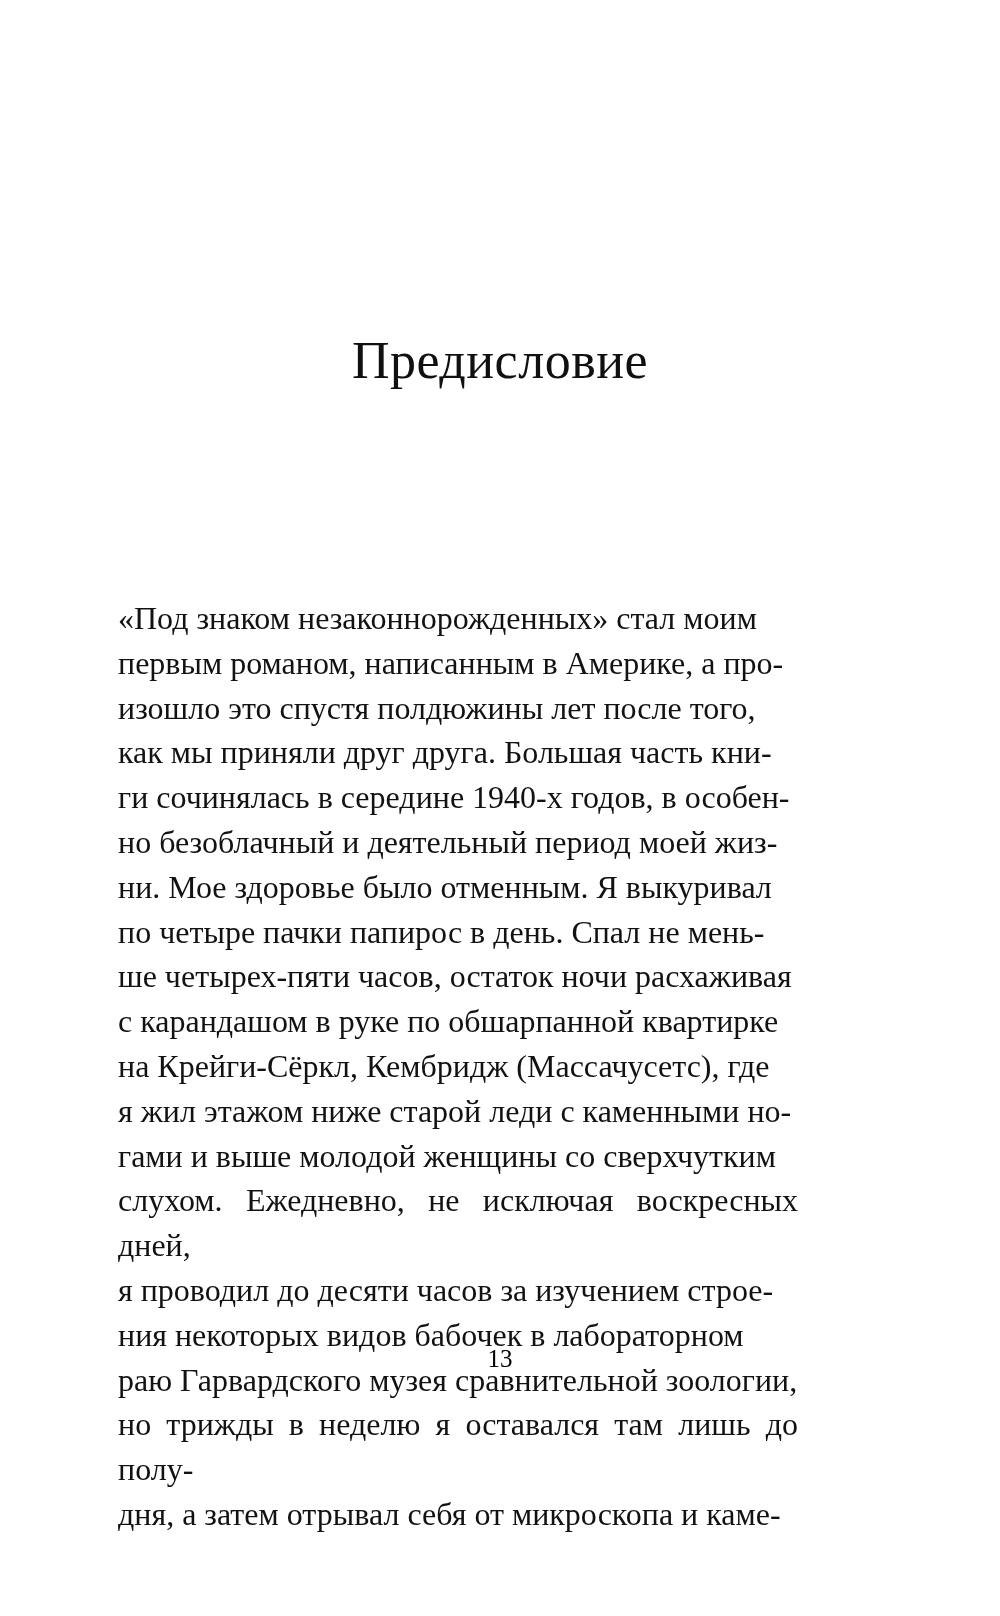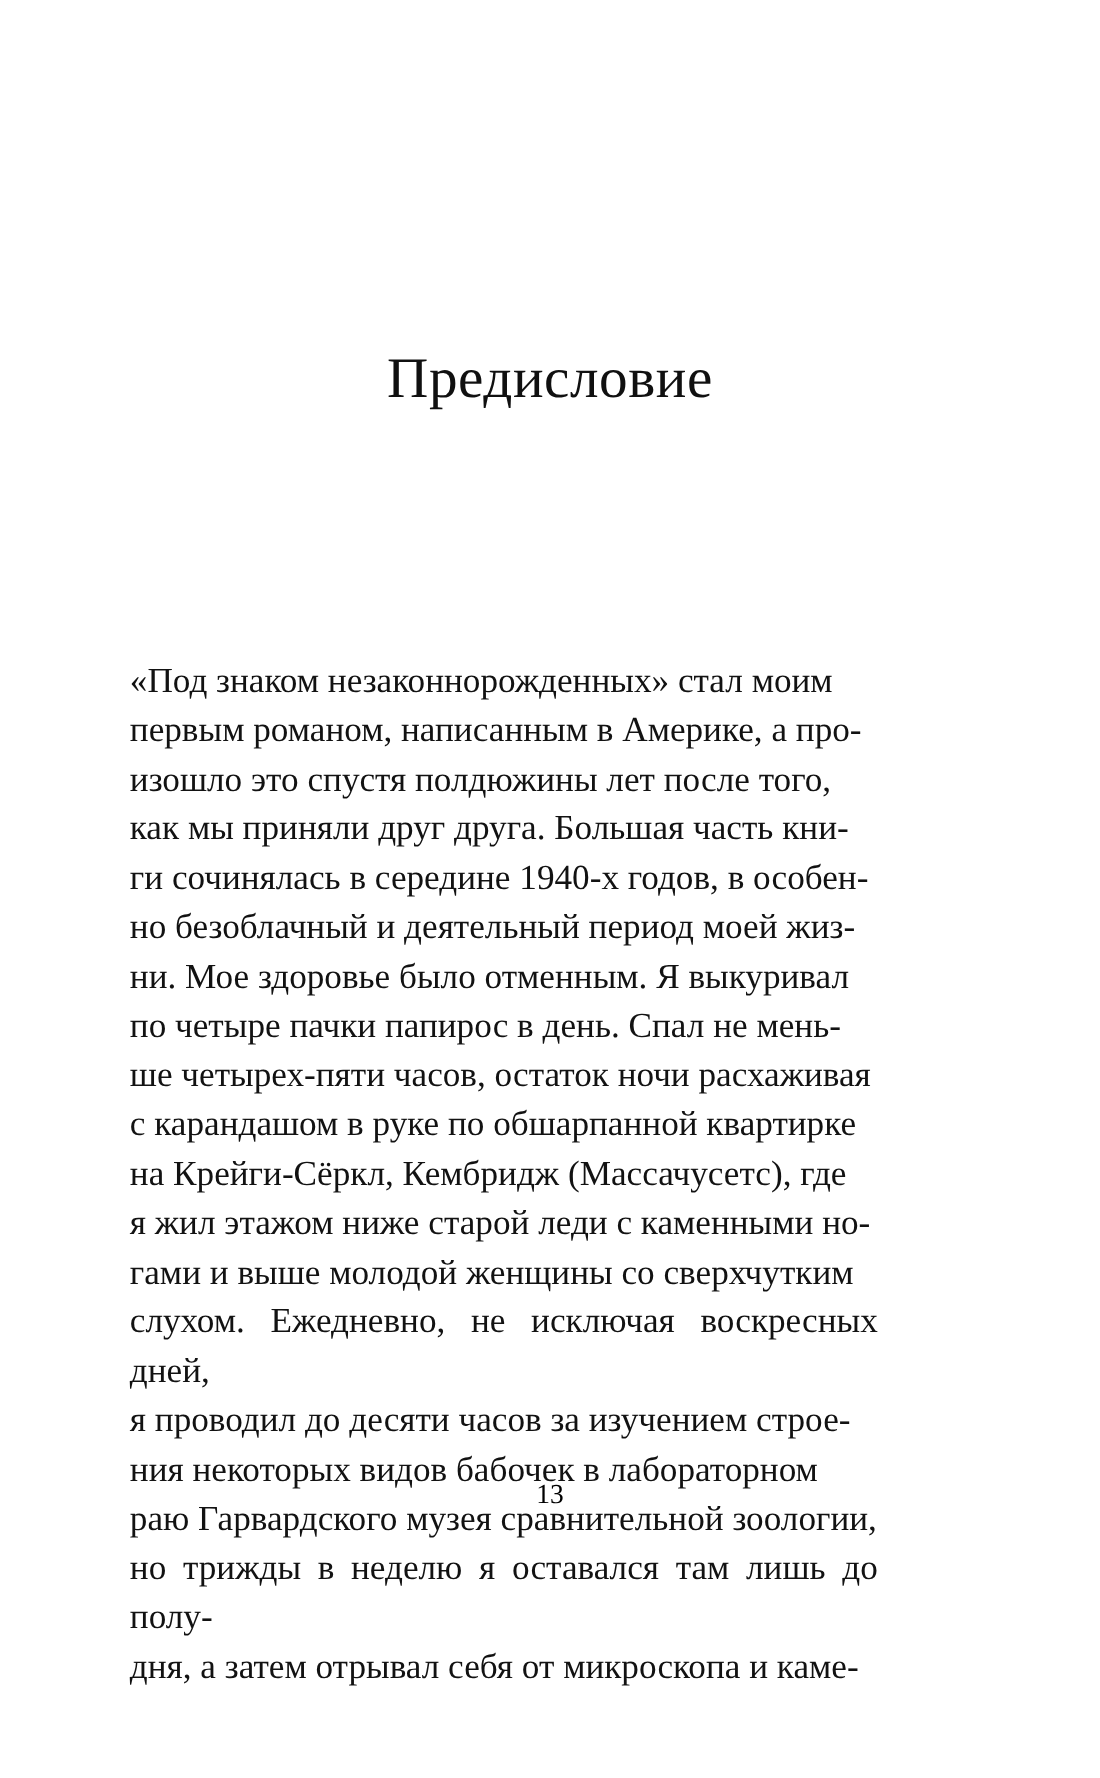--- a/index.html
+++ b/index.html
@@ -22,21 +22,21 @@
     left: 0;
     width: 1000px;
     height: 1616px;
     background: #ffffff;
   }
 
   .page-title {
     position: absolute;
     left: 0;
     right: 0;
-    top: 280px;
+    top: 296px;
     text-align: center;
     font-size: 52px;
     font-weight: 400;
     letter-spacing: 0.5px;
     color: #101010;
     font-family: "Liberation Serif", "DejaVu Serif", serif;
   }
 
   .body-text {
     position: absolute;

